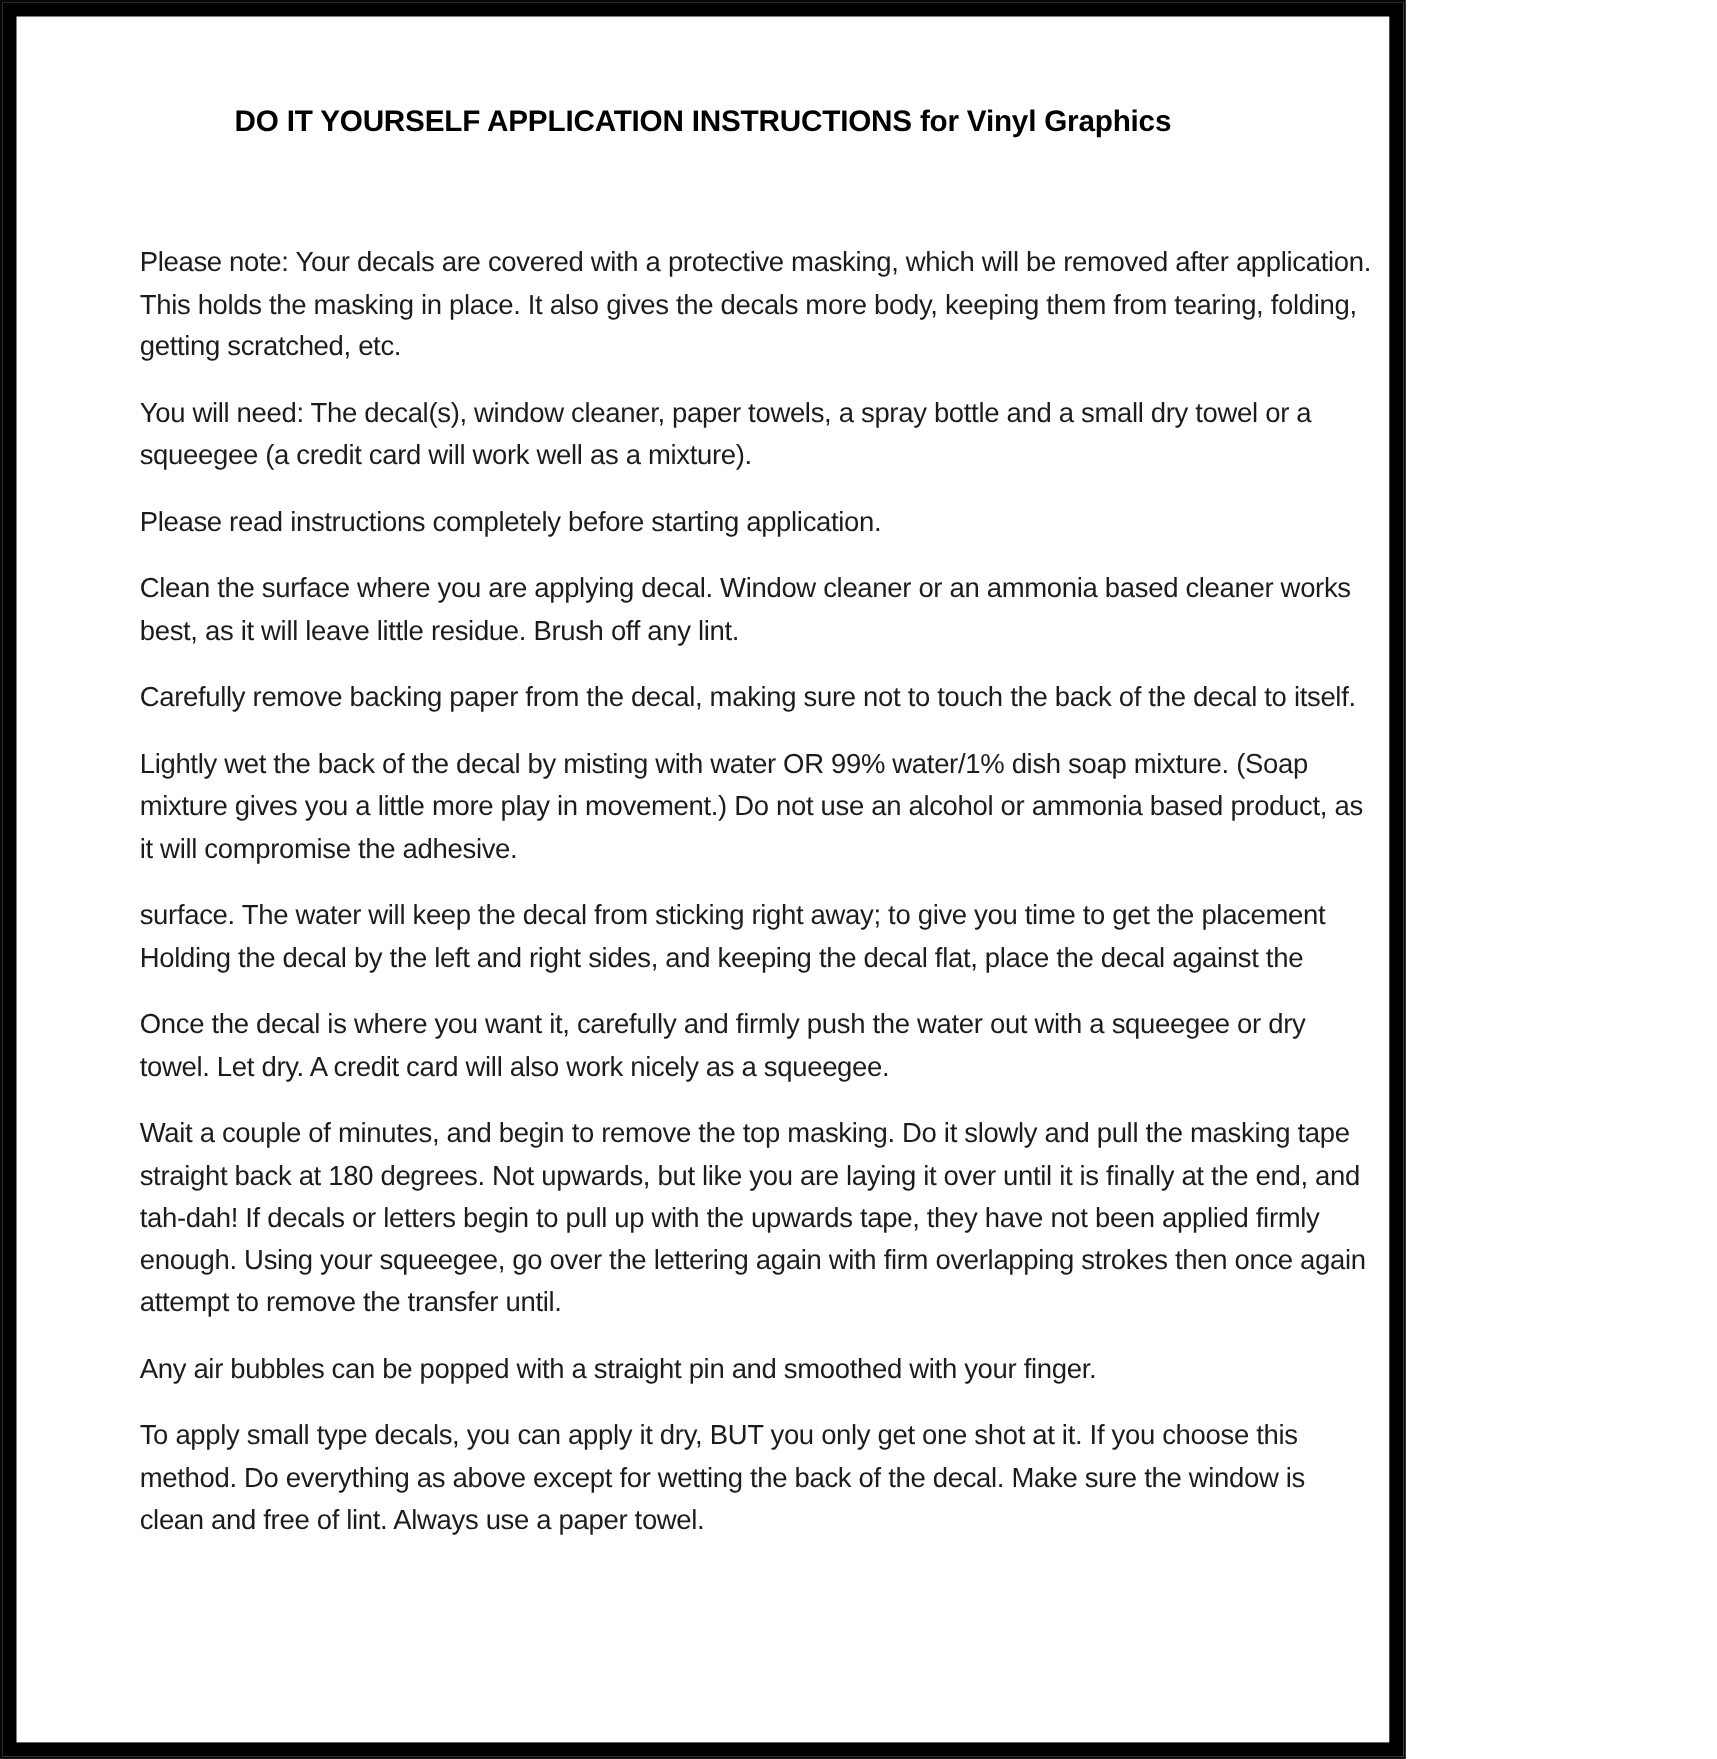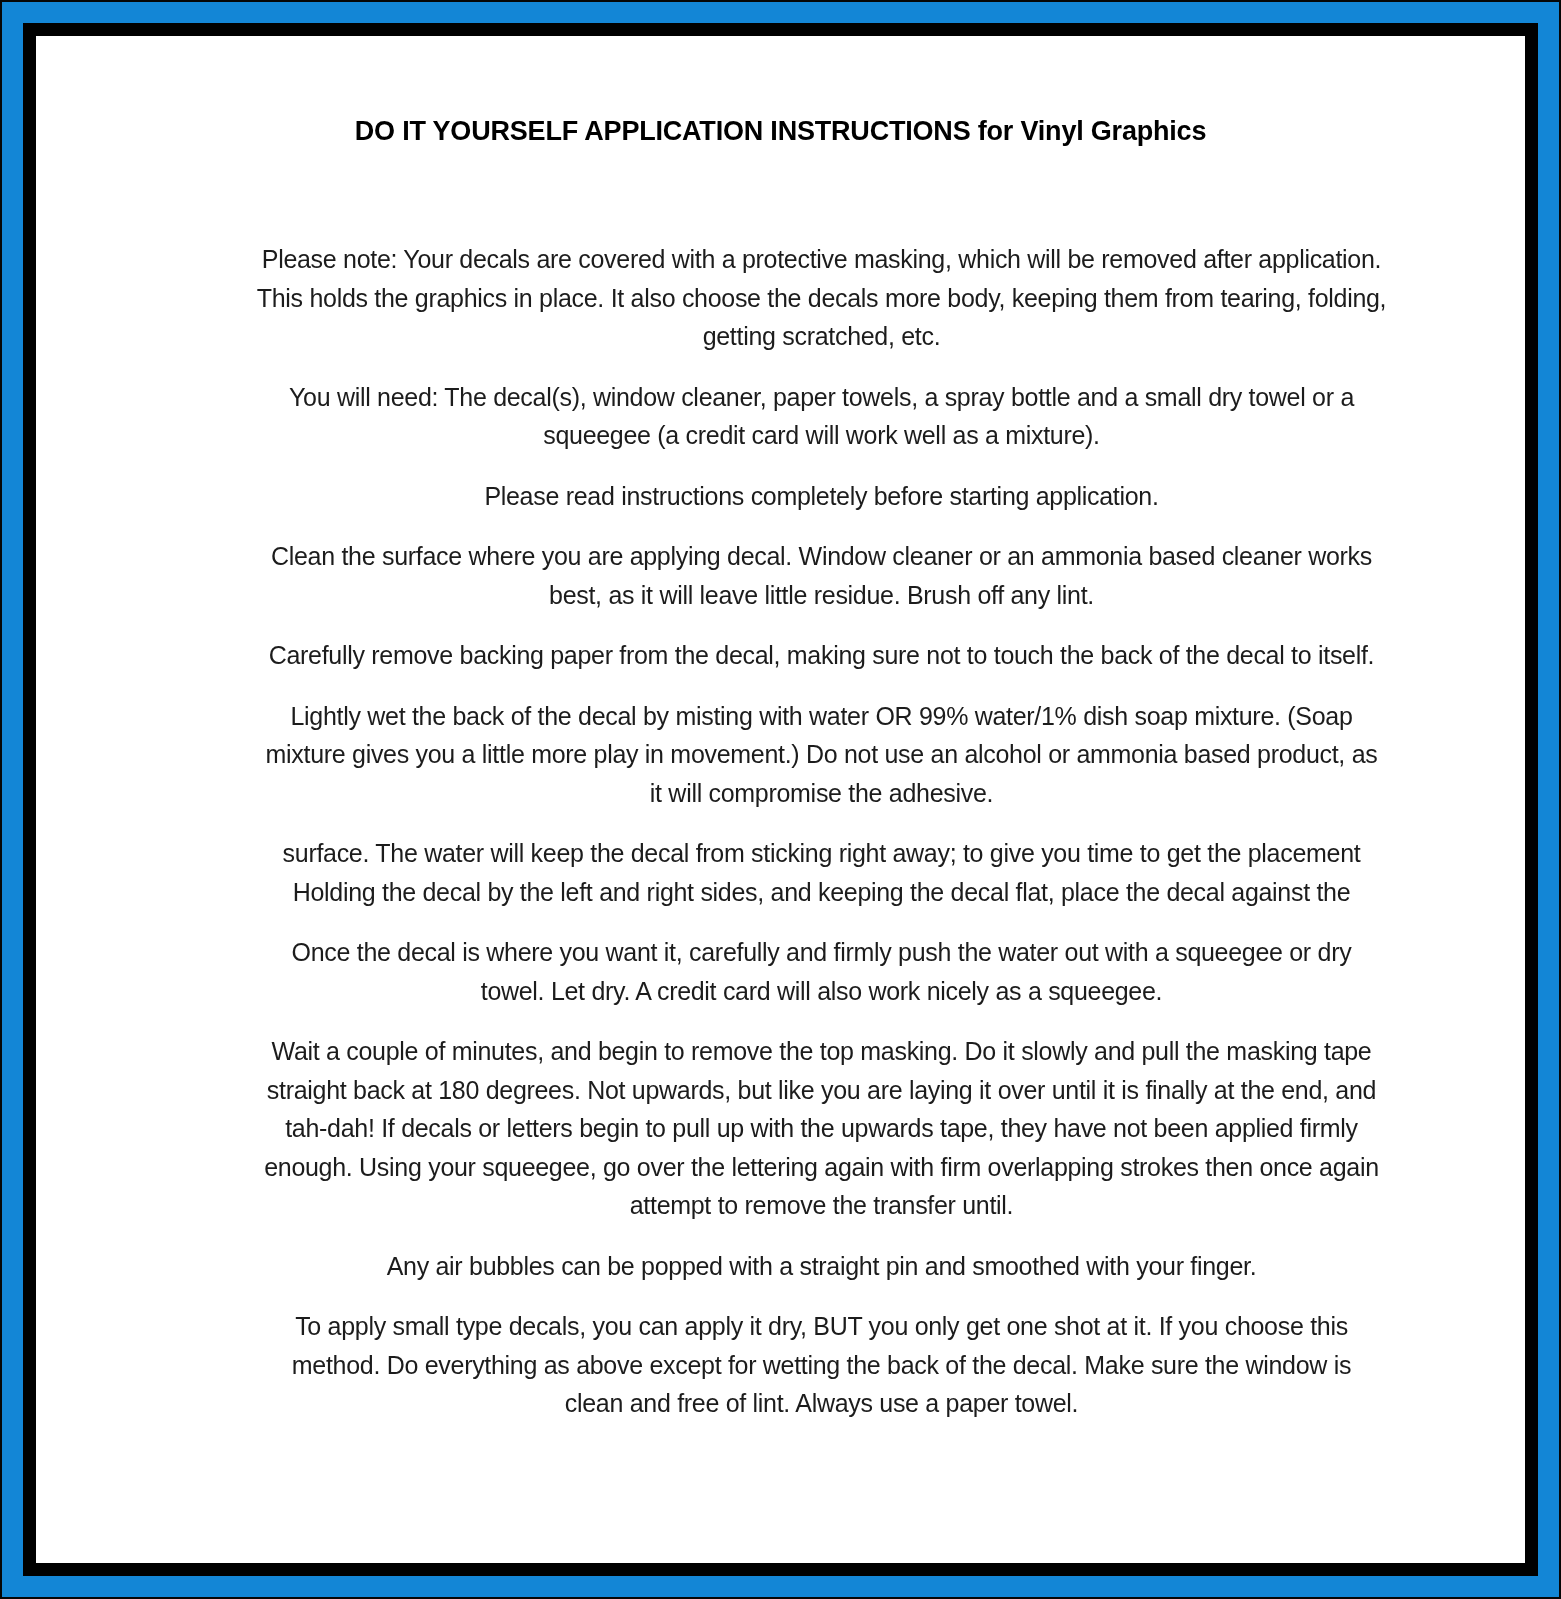--- a/index.html
+++ b/index.html
@@ -1,22 +1,21 @@
 <!DOCTYPE html>
 <html><head>
 <meta charset="utf-8">
 <style>
   html, body { margin: 0; padding: 0; background: #fff; }
   .page {
-    width: 1561px;
+    width: 1278px;
     height: 1599px;
     box-sizing: border-box;
     border: 2px solid #060606;
     background: var(--frame-blue, #1386d6);
-    padding: 21px;
   }
   .frame-black {
     width: 100%;
     height: 100%;
     box-sizing: border-box;
     background: #000;
     padding: 13px;
   }
   .content {
     width: 100%;
@@ -30,39 +29,39 @@
   }
   .title {
     font-size: 27px;
     font-weight: 700;
     text-align: center;
     color: #000;
     letter-spacing: -0.2px;
     margin: 0 -30px 92px -112px; 
     line-height: 34px;
   }
-  .para { margin: 0 0 22px 0; text-align: center; }
+  .para { margin: 0 0 22px 0; }
   .line {
     white-space: nowrap;
     font-size: 25px;
     line-height: 38.5px;
     letter-spacing: -0.3px;
   }
 </style>
 </head>
 <body>
 
 <div class="page" style="--frame-blue: #1386d6;">
   <div class="frame-black">
     <div class="content">
       <h1 class="title">DO IT YOURSELF APPLICATION INSTRUCTIONS for Vinyl Graphics</h1>
       <div id="doc-body">
           <div class="para">
             <div class="line">Please note: Your decals are covered with a protective masking, which will be removed after application.</div>
-            <div class="line">This holds the graphics in place. It also choose the decals more body, keeping them from tearing, folding,</div>
+            <div class="line">This holds the masking in place. It also gives the decals more body, keeping them from tearing, folding,</div>
             <div class="line">getting scratched, etc.</div>
           </div>
           <div class="para">
             <div class="line">You will need: The decal(s), window cleaner, paper towels, a spray bottle and a small dry towel or a</div>
             <div class="line">squeegee (a credit card will work well as a mixture).</div>
           </div>
           <div class="para">
             <div class="line">Please read instructions completely before starting application.</div>
           </div>
           <div class="para">

